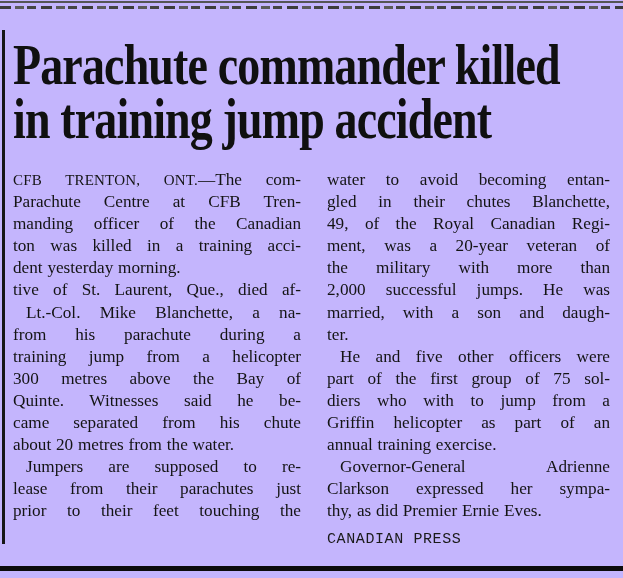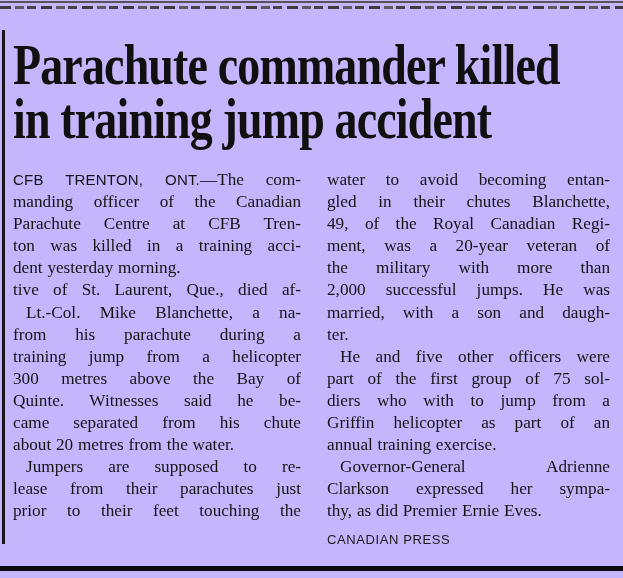--- a/index.html
+++ b/index.html
@@ -69,27 +69,27 @@
   .col-right { width: 283px; }
   .line {
     height: 22.1px;
     text-align: justify;
     text-align-last: justify;
     word-spacing: 0.5px;
   }
   .line.end    { text-align-last: left; }
   .line.indent { text-indent: 13px; }
   .dateline {
-    font-family: Liberation Sans, sans-serif;
+    font-family: Liberation Serif, serif;
     font-size: 15px;
     letter-spacing: 0.2px;
   }
   .credit {
-    font-family: Liberation Sans, sans-serif;
-    font-size: 13px;
+    font-family: Liberation Mono, monospace;
+    font-size: 15px;
     letter-spacing: 0.6px;
     padding-top: 6px;
     color: #1a1a1a;
   }
 </style>
 </head>
 <body>
 
 <div class="sheet">
 
@@ -100,22 +100,22 @@
 
   <div class="headline">
     <div>Parachute commander killed</div>
     <div>in training jump accident</div>
   </div>
 
   <div class="body-cols">
 
     <div class="col-left">
       <div class="line"><span class="dateline">CFB TRENTON, ONT.</span><span>—The com-</span></div>
+      <div class="line">Parachute Centre at CFB Tren-</div>
       <div class="line">manding officer of the Canadian</div>
-      <div class="line">Parachute Centre at CFB Tren-</div>
       <div class="line">ton was killed in a training acci-</div>
       <div class="line end">dent yesterday morning.</div>
       <div class="line">tive of St. Laurent, Que., died af-</div>
       <div class="line indent">Lt.-Col. Mike Blanchette, a na-</div>
       <div class="line">from his parachute during a</div>
       <div class="line">training jump from a helicopter</div>
       <div class="line">300 metres above the Bay of</div>
       <div class="line">Quinte. Witnesses said he be-</div>
       <div class="line">came separated from his chute</div>
       <div class="line end">about 20 metres from the water.</div>

